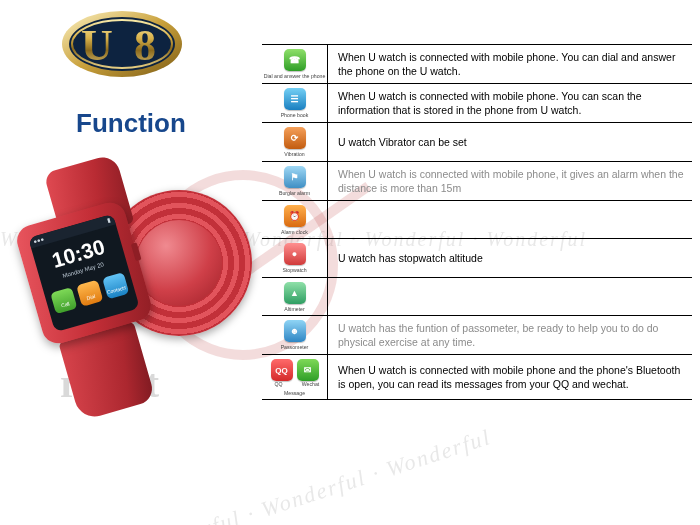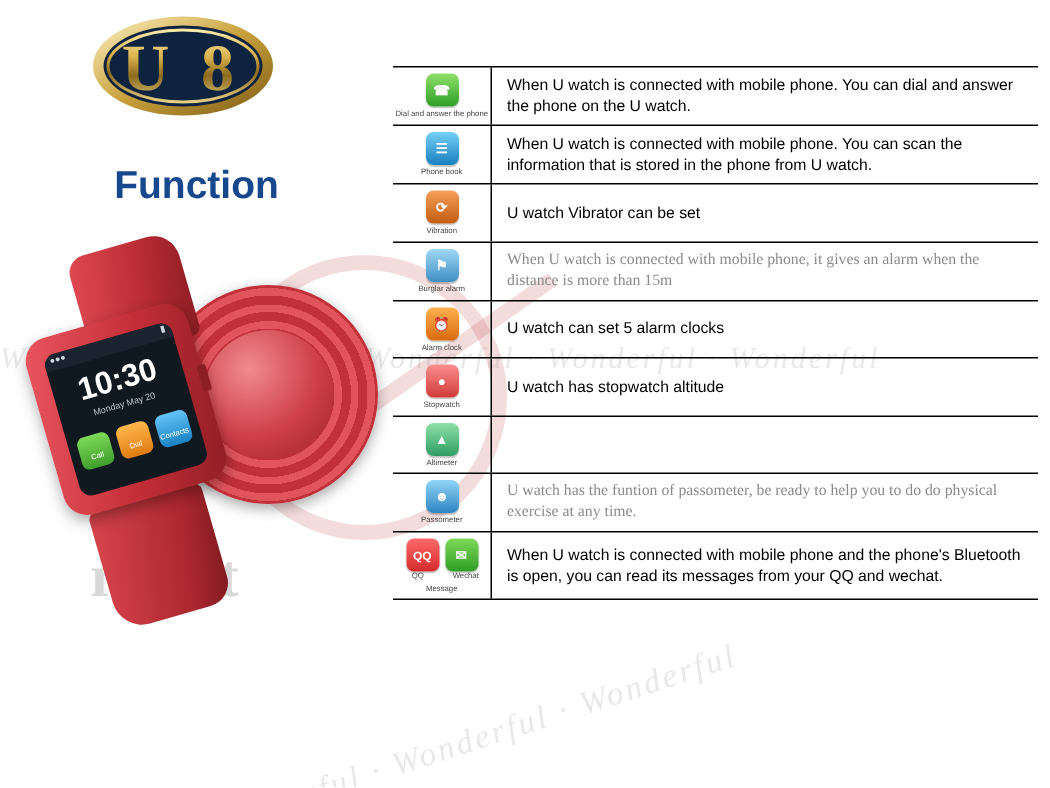--- a/index.html
+++ b/index.html
@@ -255,21 +255,21 @@
   .cell-desc {
     flex: 1 1 auto;
     padding: 5px 6px 5px 10px;
     font-size: 10.5px;
     line-height: 14px;
     color: #000;
     display: flex;
     align-items: center;
     box-sizing: border-box;
   }
-  .cell-desc.faded { color: #8b8b8b; font-family: Liberation Serif, serif; }
+  .cell-desc.faded { color: #8b8b8b; }
   .ico {
     width: 22px;
     height: 22px;
     border-radius: 5px;
     display: flex;
     align-items: center;
     justify-content: center;
     color: #fff;
     font-size: 9px;
     font-weight: bold;
@@ -410,21 +410,20 @@
         <div class="ico-label">Burglar alarm</div>
       </div>
       <div class="cell-desc faded">When U watch is connected with mobile phone, it gives an alarm when the distance is more than 15m</div>
     </div>
 
     <div class="row">
       <div class="cell-icon">
         <div class="ico ico-alarm">⏰</div>
         <div class="ico-label">Alarm clock</div>
       </div>
-      <div class="cell-desc">U watch can set 5 alarm clocks</div>
     </div>
 
     <div class="row">
       <div class="cell-icon">
         <div class="ico ico-stop">●</div>
         <div class="ico-label">Stopwatch</div>
       </div>
       <div class="cell-desc">U watch has stopwatch altitude</div>
     </div>
 

